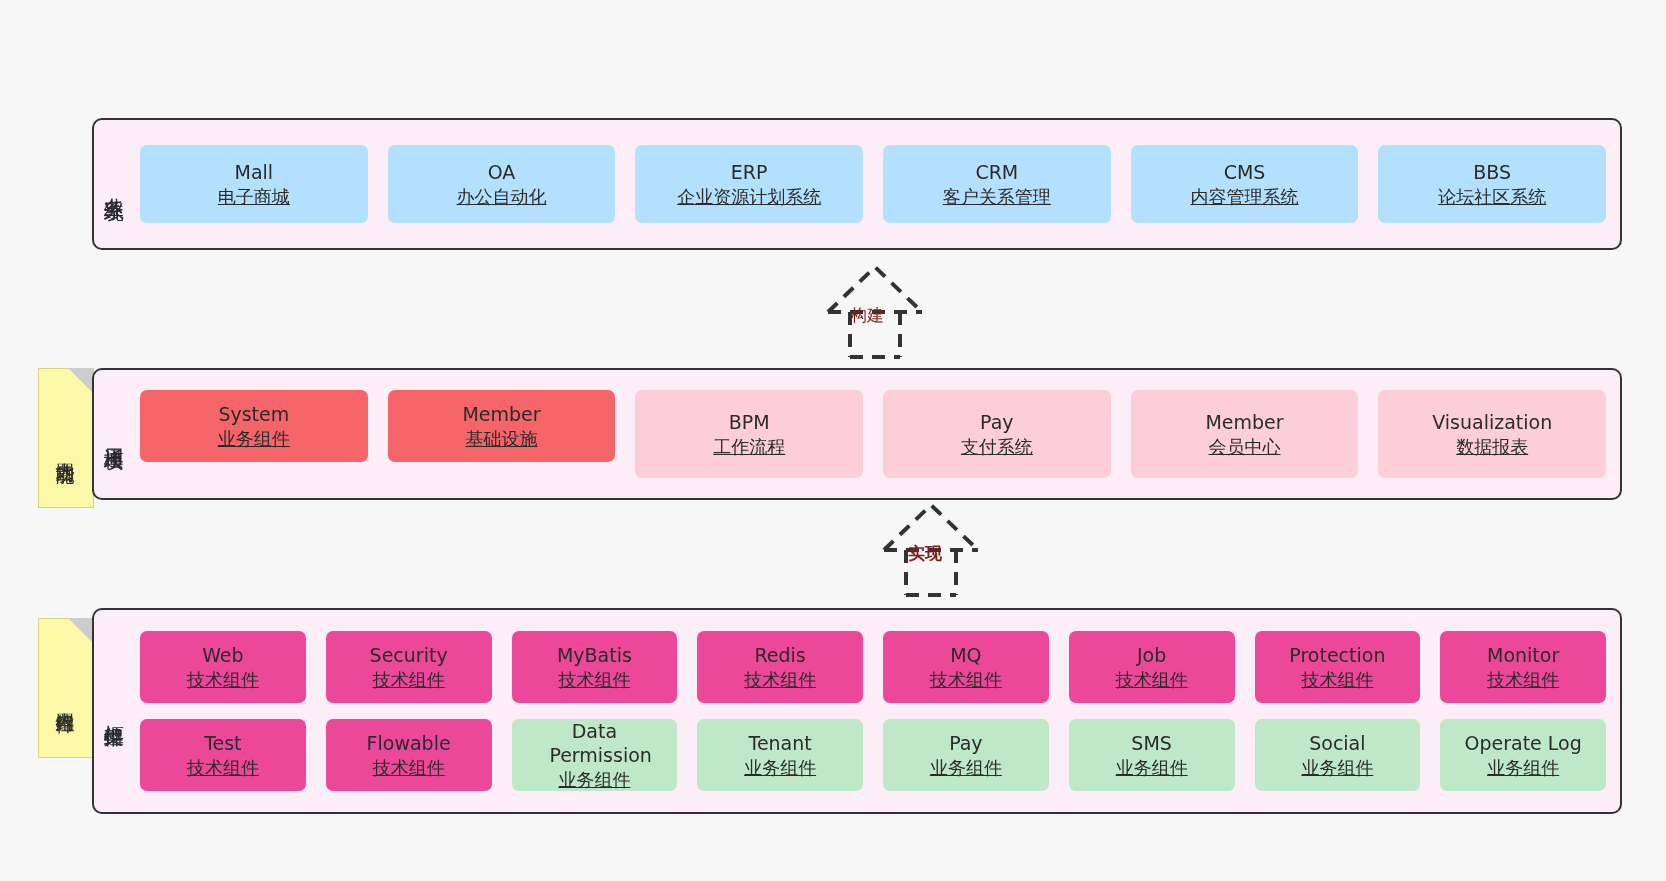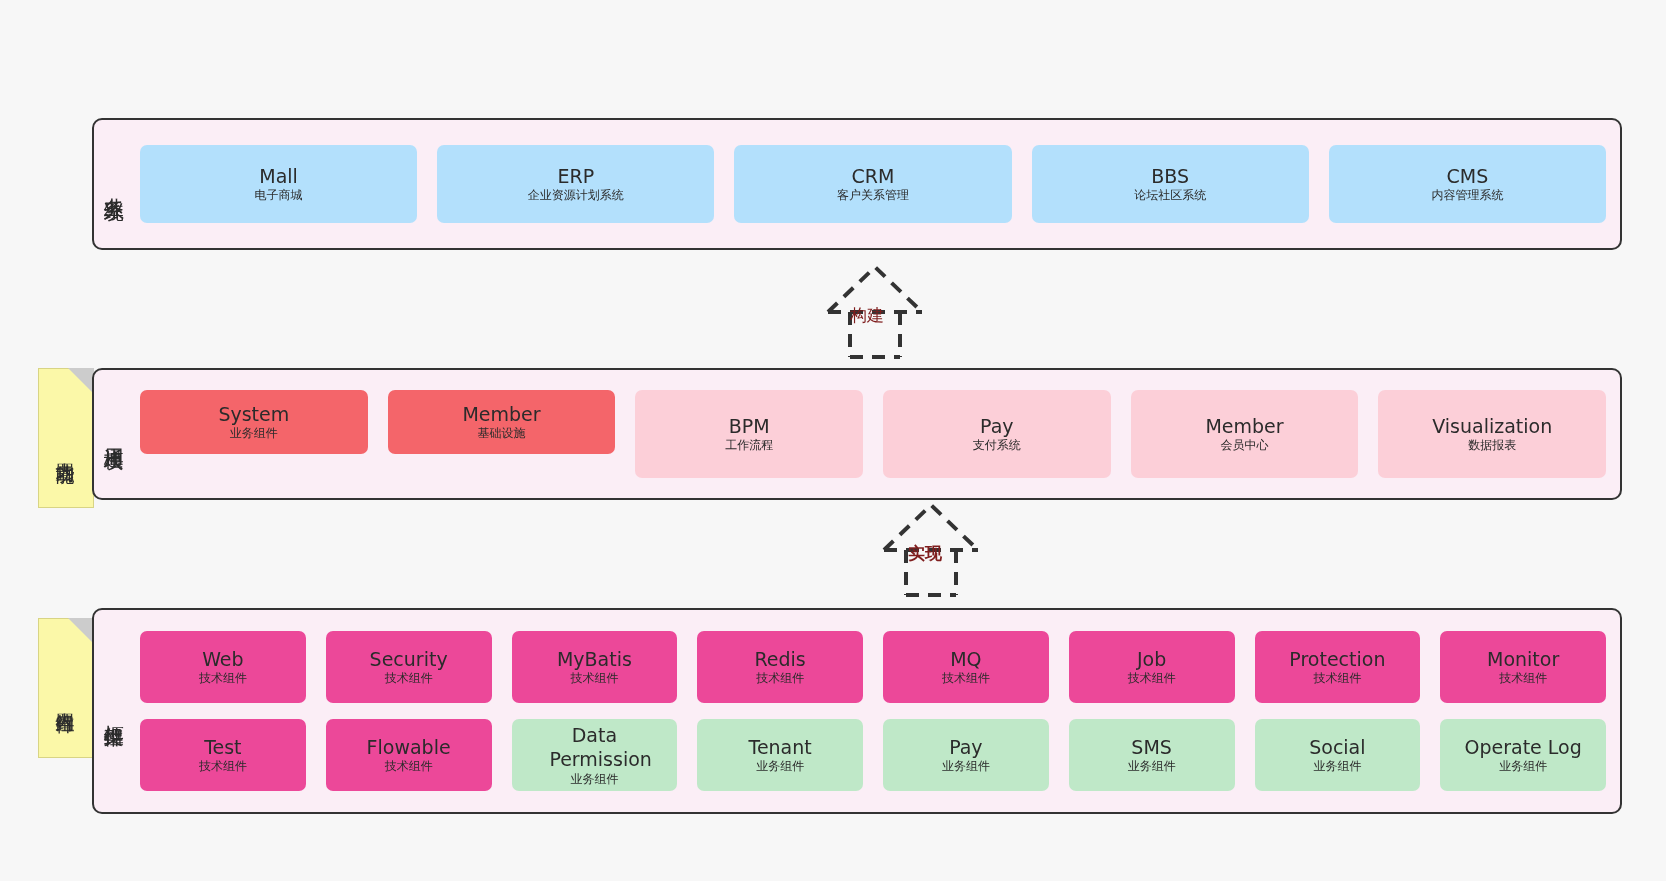--- a/index.html
+++ b/index.html
@@ -72,24 +72,24 @@
     display: flex;
     flex-direction: column;
     align-items: center;
     justify-content: center;
     text-align: center;
     line-height: 1.28;
     color: #2b2b2b;
     padding: 4px 6px;
   }
   .box .t1 { font-size: 19px; }
-  .box .t2 { font-size: 12px; }
+  .box .t2 { font-size: 18px; text-decoration: underline; }
 
   .biz-box  { background: #b3e0fc; height: 78px; }
-  .mod-strong { background: #f4656a; height: 64px; }
+  .mod-strong { background: #f4656a; height: 72px; }
   .mod-light  { background: #fccfd8; height: 88px; }
   .comp-strong { background: #ec4899; height: 72px; }
   .comp-light  { background: #bfe8c8; height: 72px; }
 
   
   .note {
     position: absolute;
     box-sizing: border-box;
     background: #fbf8a8;
     border: 1px solid #d8d485;
@@ -133,34 +133,38 @@
 
   <div class="layer" style="left:92px; top:118px; width:1530px; height:132px;">
     <div class="layer-title">业务系统</div>
     <div class="layer-body">
       <div class="row">
         <div class="box biz-box">
           <span class="t1">Mall</span>
           <span class="t2">电子商城</span>
         </div>
         <div class="box biz-box">
+          <span class="t1">OA</span>
+          <span class="t2">办公自动化</span>
+        </div>
+        <div class="box biz-box">
           <span class="t1">ERP</span>
           <span class="t2">企业资源计划系统</span>
         </div>
         <div class="box biz-box">
           <span class="t1">CRM</span>
           <span class="t2">客户关系管理</span>
         </div>
         <div class="box biz-box">
+          <span class="t1">CMS</span>
+          <span class="t2">内容管理系统</span>
+        </div>
+        <div class="box biz-box">
           <span class="t1">BBS</span>
           <span class="t2">论坛社区系统</span>
-        </div>
-        <div class="box biz-box">
-          <span class="t1">CMS</span>
-          <span class="t2">内容管理系统</span>
         </div>
       </div>
     </div>
   </div>
 
   <div class="arrow" style="left:800px; top:262px; width:150px; height:98px;">
     <svg width="150" height="98" viewBox="0 0 150 98">
       <path d="M 28 50 L 75 5 L 122 50" fill="none" stroke="#333333" stroke-width="4" stroke-dasharray="13 9"></path>
       <path d="M 28 50 L 122 50" fill="none" stroke="#333333" stroke-width="4" stroke-dasharray="13 9"></path>
       <path d="M 50 50 L 50 95 M 100 50 L 100 95 M 50 95 L 100 95" fill="none" stroke="#333333" stroke-width="4" stroke-dasharray="13 9"></path>

